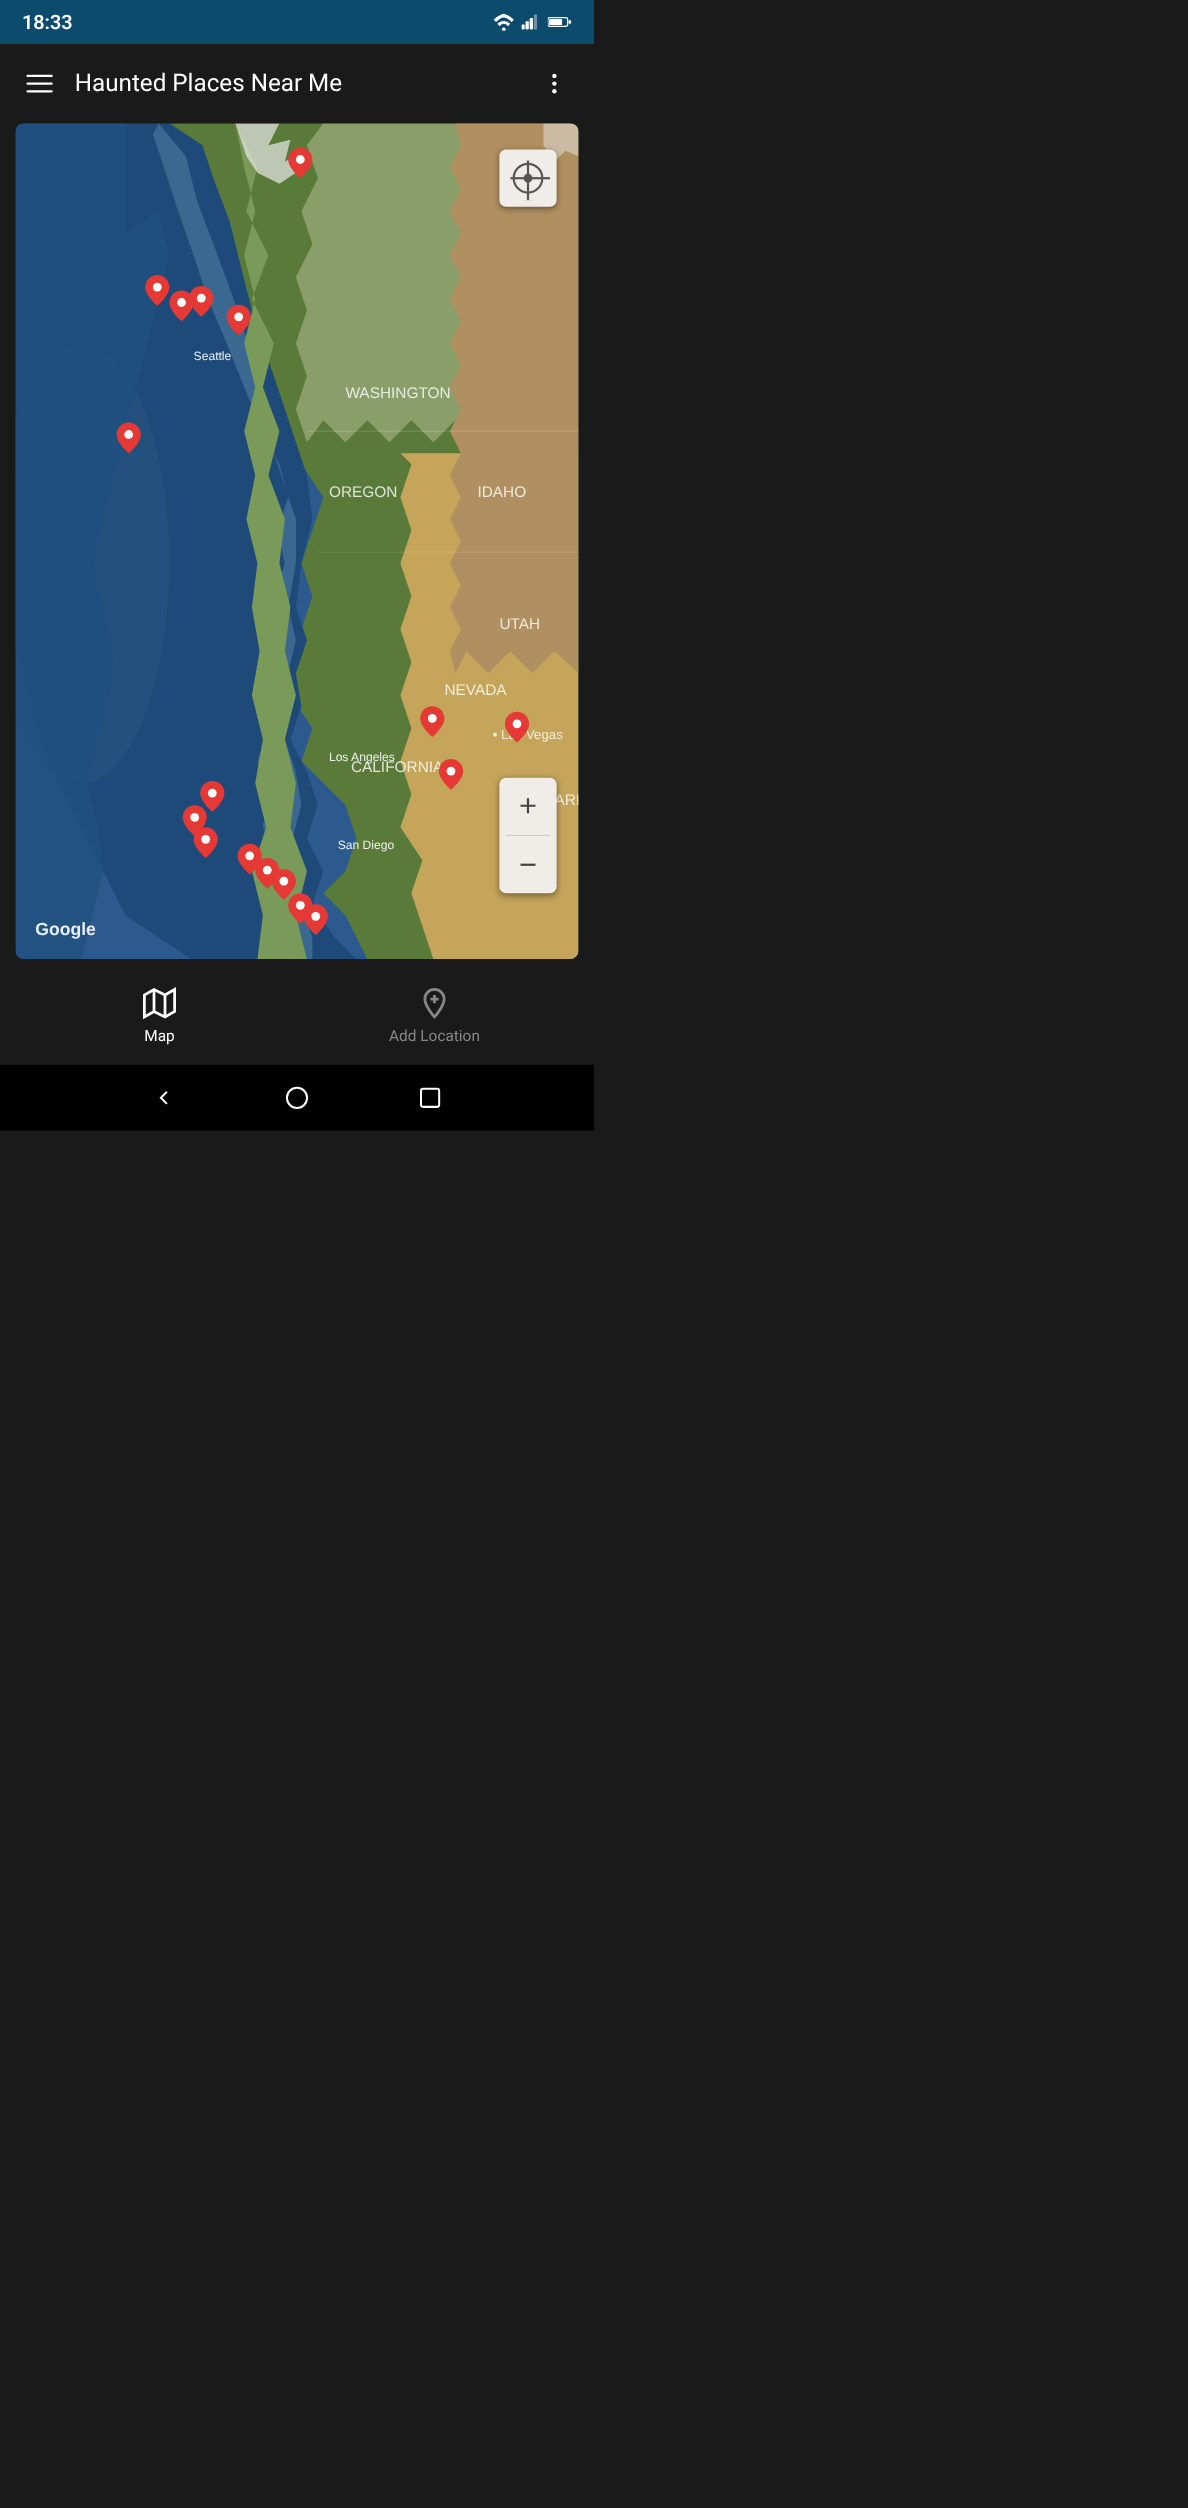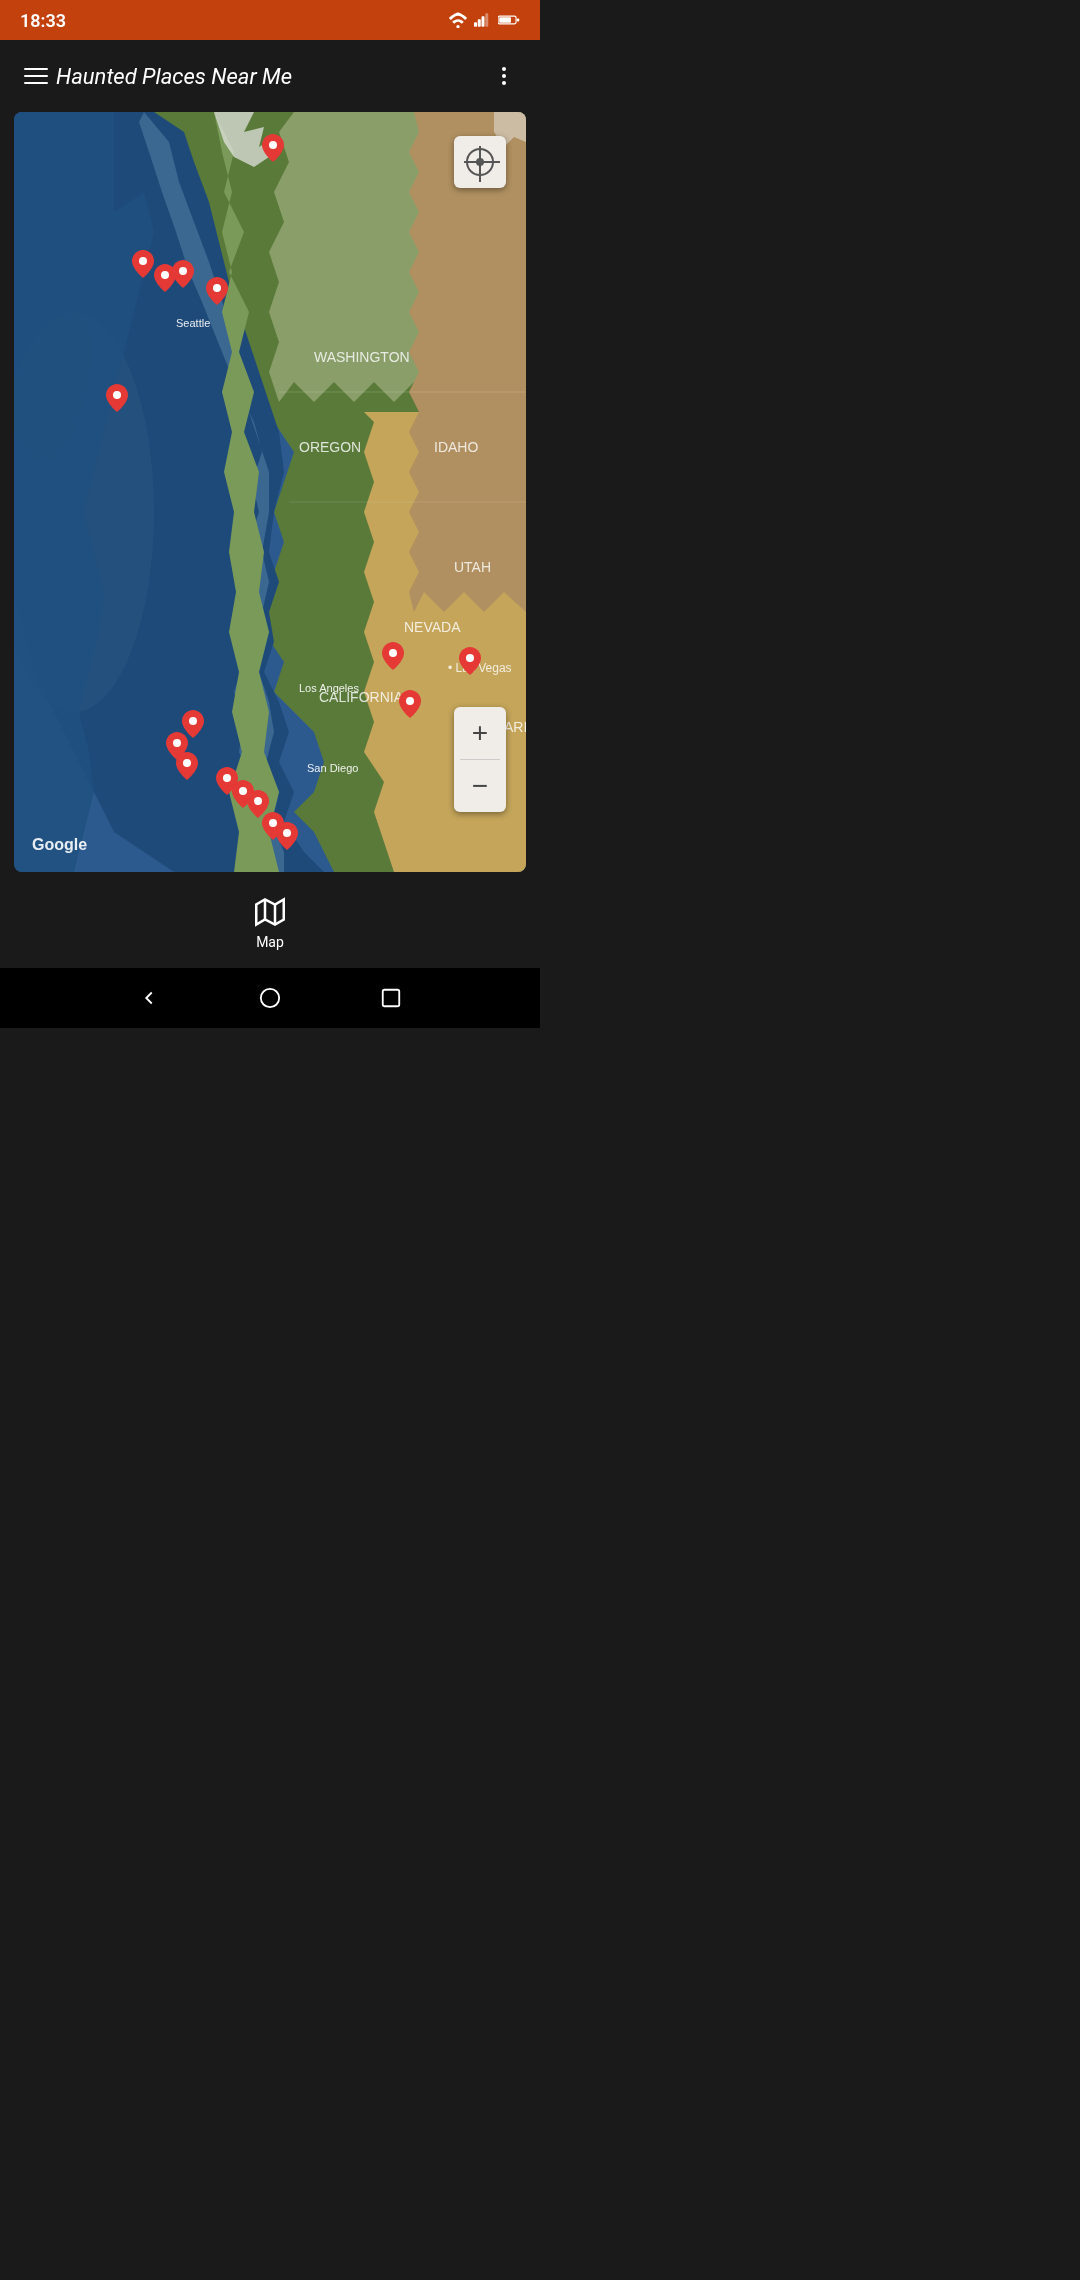--- a/index.html
+++ b/index.html
@@ -11,21 +11,21 @@
       background: #1a1a1a;
       font-family: 'Roboto', Arial, sans-serif;
       overflow: hidden;
       position: relative;
     }
 
     
     .status-bar {
       width: 100%;
       height: 40px;
-      background: #c2410c;
+      background: #0c4a6e;
       display: flex;
       align-items: center;
       justify-content: space-between;
       padding: 0 20px;
       position: relative;
       z-index: 100;
     }
     .status-time {
       color: #fff;
       font-size: 18px;
@@ -38,24 +38,23 @@
     }
 
     
     .app-bar {
       width: 100%;
       height: 72px;
       background: #1a1a1a;
       display: flex;
       align-items: center;
       padding: 0 16px;
-      gap: 0;
+      gap: 12px;
       position: relative;
       z-index: 100;
-      font-style: italic;
     }
     .app-bar-menu {
       width: 40px;
       height: 40px;
       display: flex;
       flex-direction: column;
       justify-content: center;
       align-items: center;
       gap: 5px;
       cursor: pointer;
@@ -428,20 +427,30 @@
     <div class="nav-icon">
       <svg width="30" height="30" viewBox="0 0 24 24" fill="none" stroke="white" stroke-width="2">
         <polygon points="1,6 1,22 8,18 16,22 23,18 23,2 16,6 8,2"></polygon>
         <line x1="8" y1="2" x2="8" y2="18"></line>
         <line x1="16" y1="6" x2="16" y2="22"></line>
       </svg>
     </div>
     <span class="nav-label">Map</span>
   </div>
 
+  <div class="nav-item inactive">
+    <div class="nav-icon">
+      <svg width="30" height="30" viewBox="0 0 24 24" fill="none" stroke="#888" stroke-width="2">
+        <path d="M12 2C8.13 2 5 5.13 5 9c0 5.25 7 13 7 13s7-7.75 7-13c0-3.87-3.13-7-7-7z"></path>
+        <line x1="12" y1="6" x2="12" y2="12"></line>
+        <line x1="9" y1="9" x2="15" y2="9"></line>
+      </svg>
+    </div>
+    <span class="nav-label" style="color:#888">Add Location</span>
+  </div>
 
 </div>
 
 <div class="android-nav">
   <div class="nav-arrow">
     <svg width="22" height="22" viewBox="0 0 24 24" fill="none" stroke="white" stroke-width="2">
       <polyline points="15,18 9,12 15,6"></polyline>
     </svg>
   </div>
   <div class="nav-arrow">

